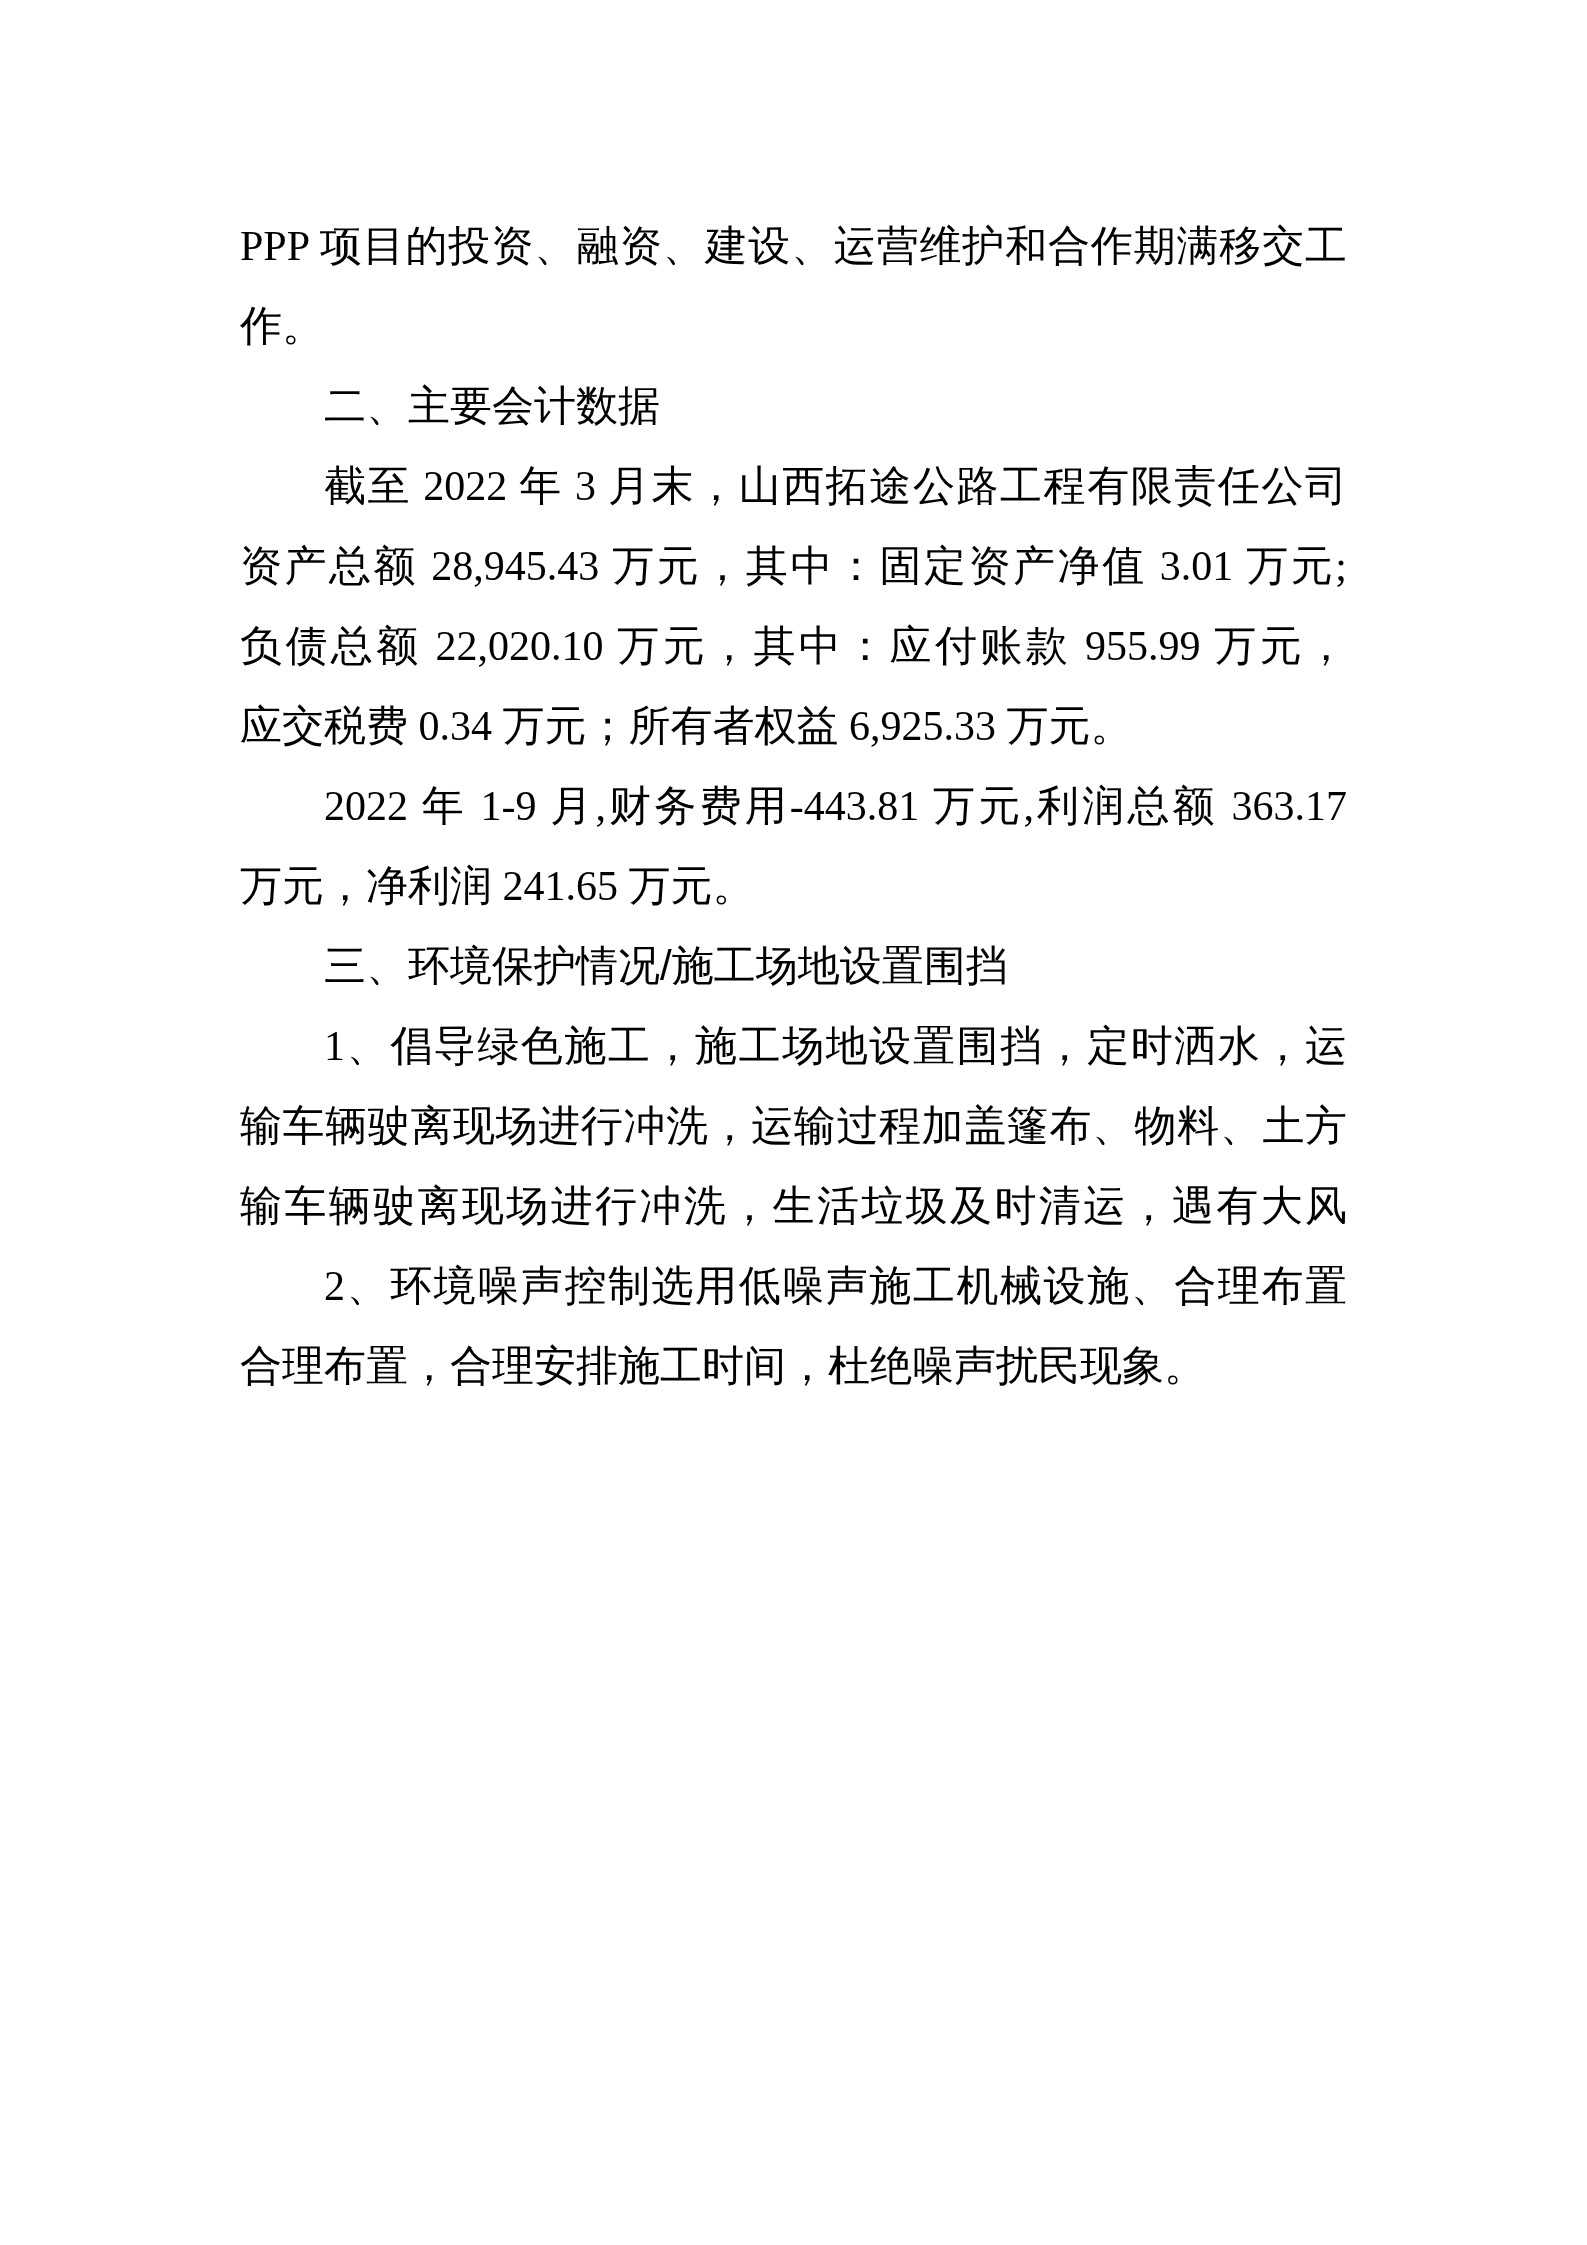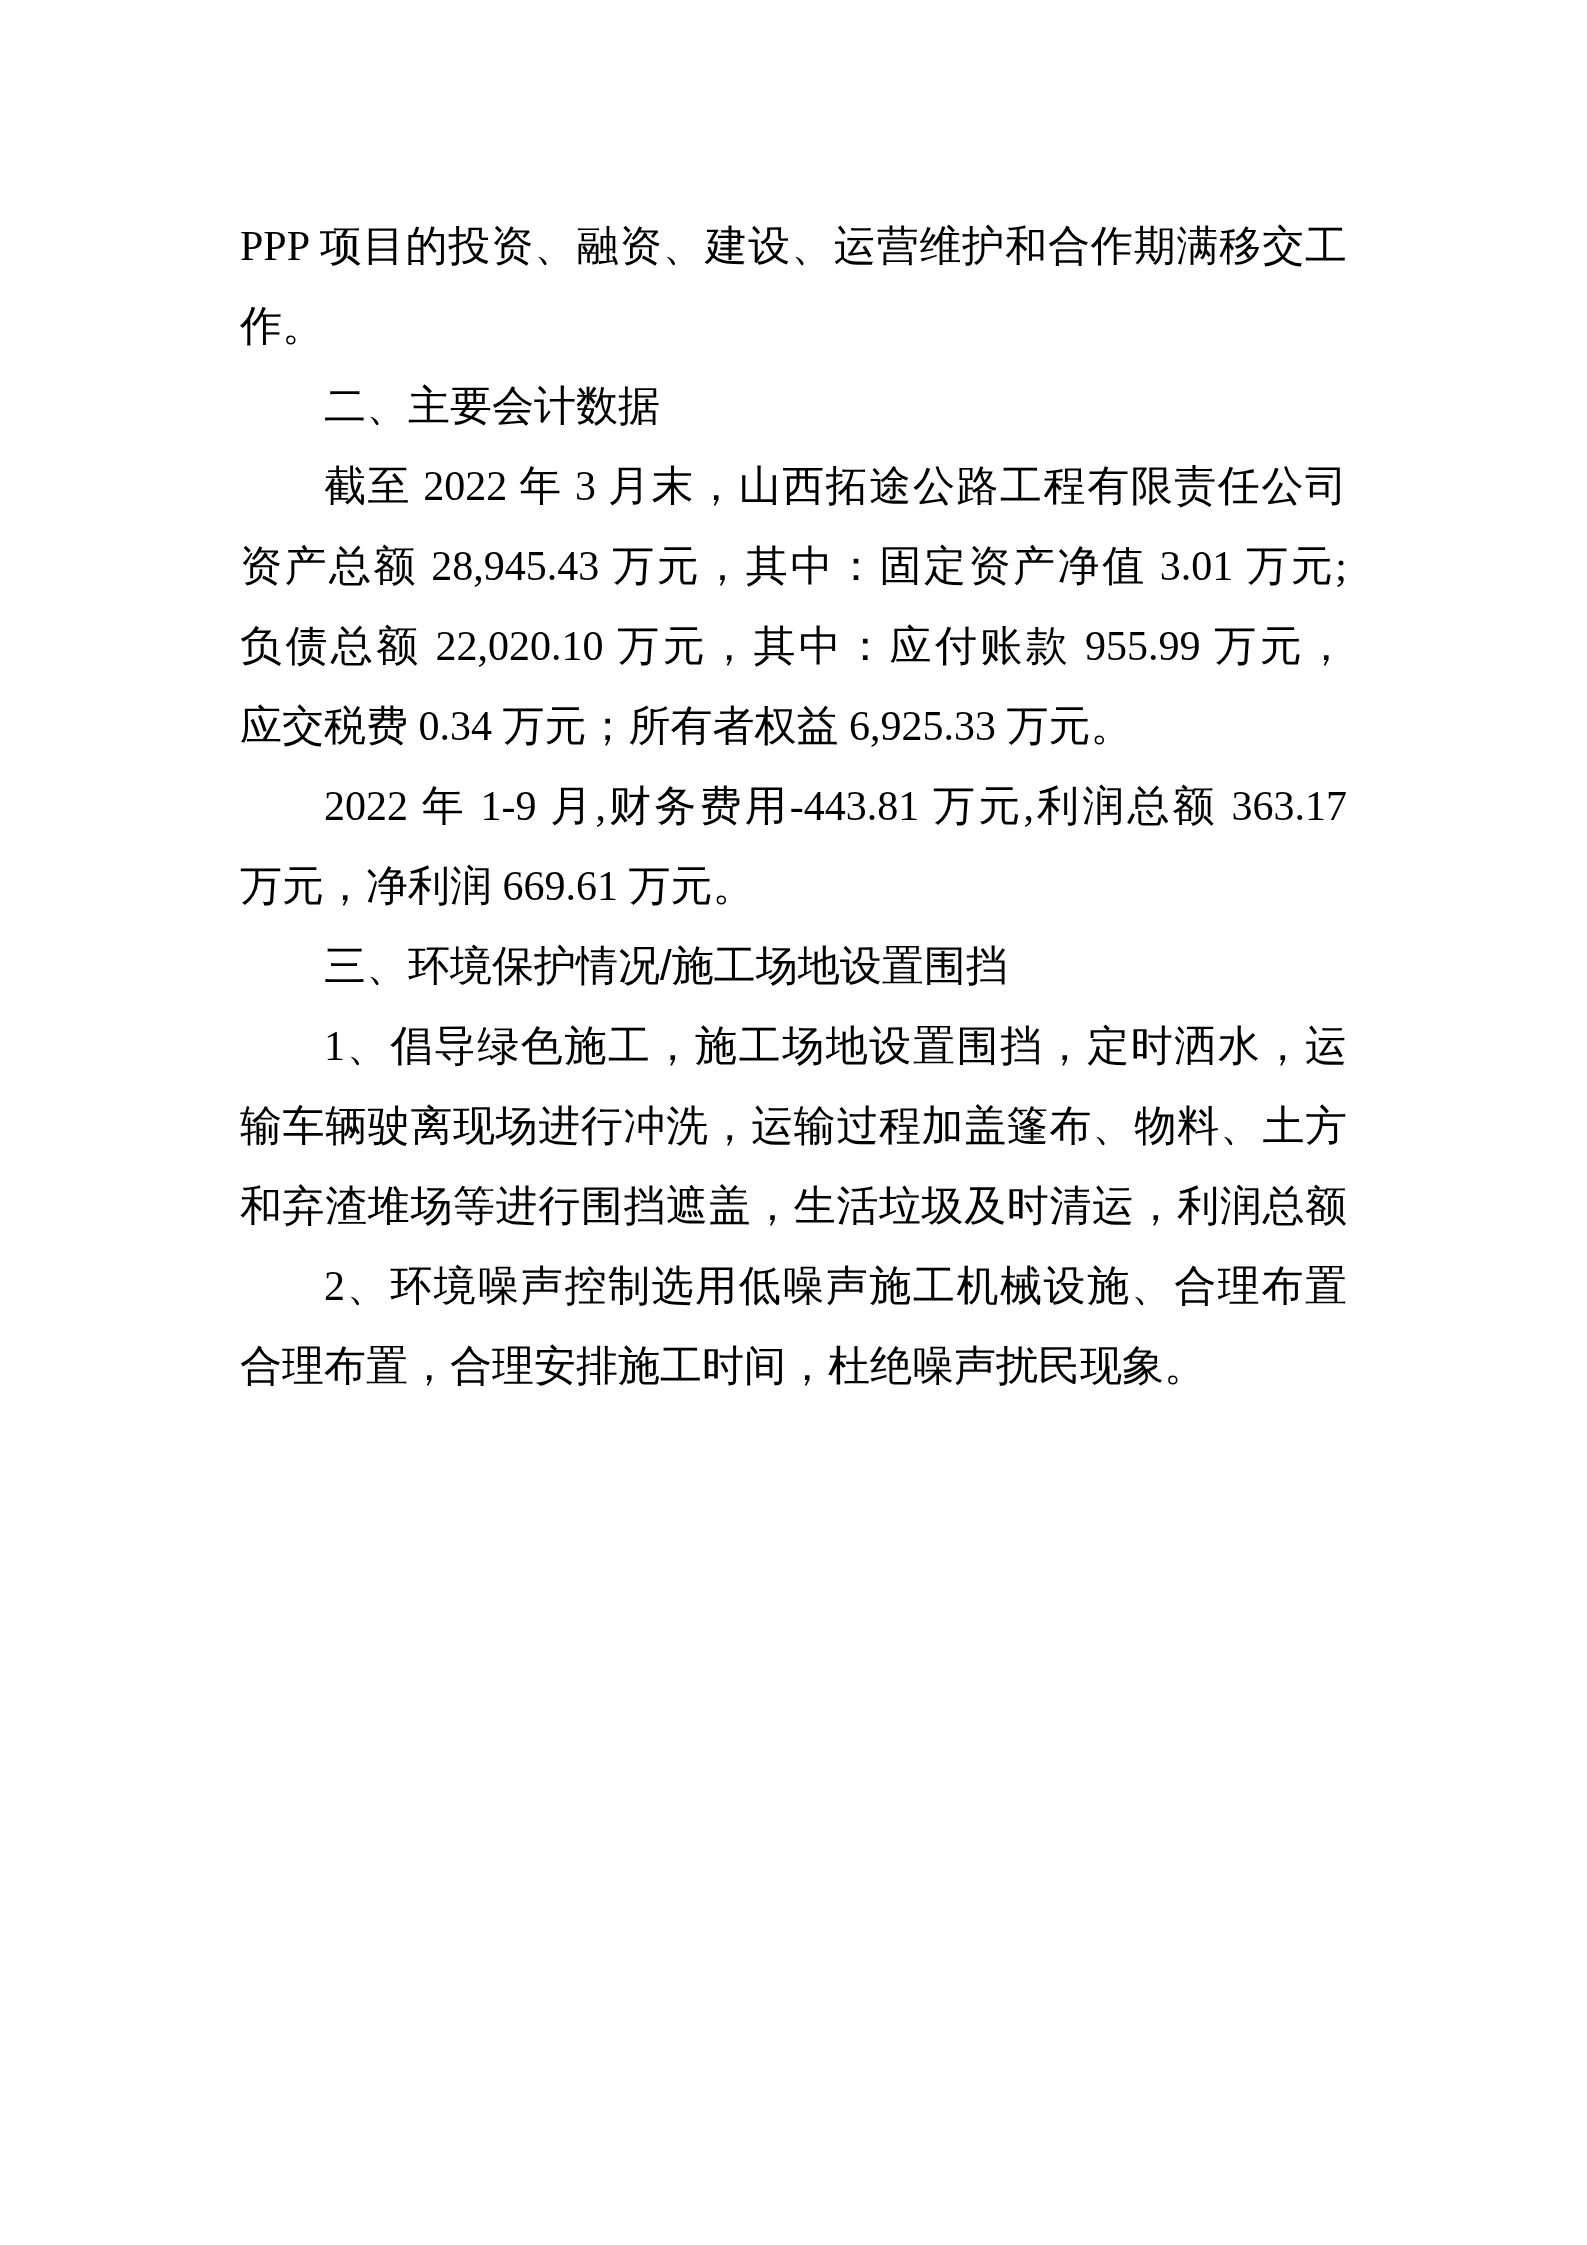--- a/index.html
+++ b/index.html
@@ -55,21 +55,21 @@
 <div class="page">
   <div class="text-block">
       <div class="line body justify">PPP 项目的投资、融资、建设、运营维护和合作期满移交工</div>
       <div class="line body left">作。</div>
       <div class="line heading left indent">二、主要会计数据</div>
       <div class="line body justify indent">截至 2022 年 3 月末，山西拓途公路工程有限责任公司</div>
       <div class="line body justify">资产总额 28,945.43 万元，其中：固定资产净值 3.01 万元;</div>
       <div class="line body justify">负债总额 22,020.10 万元，其中：应付账款 955.99 万元，</div>
       <div class="line body left">应交税费 0.34 万元；所有者权益 6,925.33 万元。</div>
       <div class="line body justify indent">2022 年 1-9 月,财务费用-443.81 万元,利润总额 363.17</div>
-      <div class="line body left">万元，净利润 669.61 万元。</div>
+      <div class="line body left">万元，净利润 241.65 万元。</div>
       <div class="line heading left indent">三、环境保护情况/施工场地设置围挡</div>
       <div class="line body justify indent">1、倡导绿色施工，施工场地设置围挡，定时洒水，运</div>
       <div class="line body justify">输车辆驶离现场进行冲洗，运输过程加盖篷布、物料、土方</div>
-      <div class="line body justify">和弃渣堆场等进行围挡遮盖，生活垃圾及时清运，利润总额</div>
+      <div class="line body justify">输车辆驶离现场进行冲洗，生活垃圾及时清运，遇有大风</div>
       <div class="line body justify indent">2、环境噪声控制选用低噪声施工机械设施、合理布置</div>
       <div class="line body left">合理布置，合理安排施工时间，杜绝噪声扰民现象。</div>
     </div>
 </div>
 
 </body></html>

